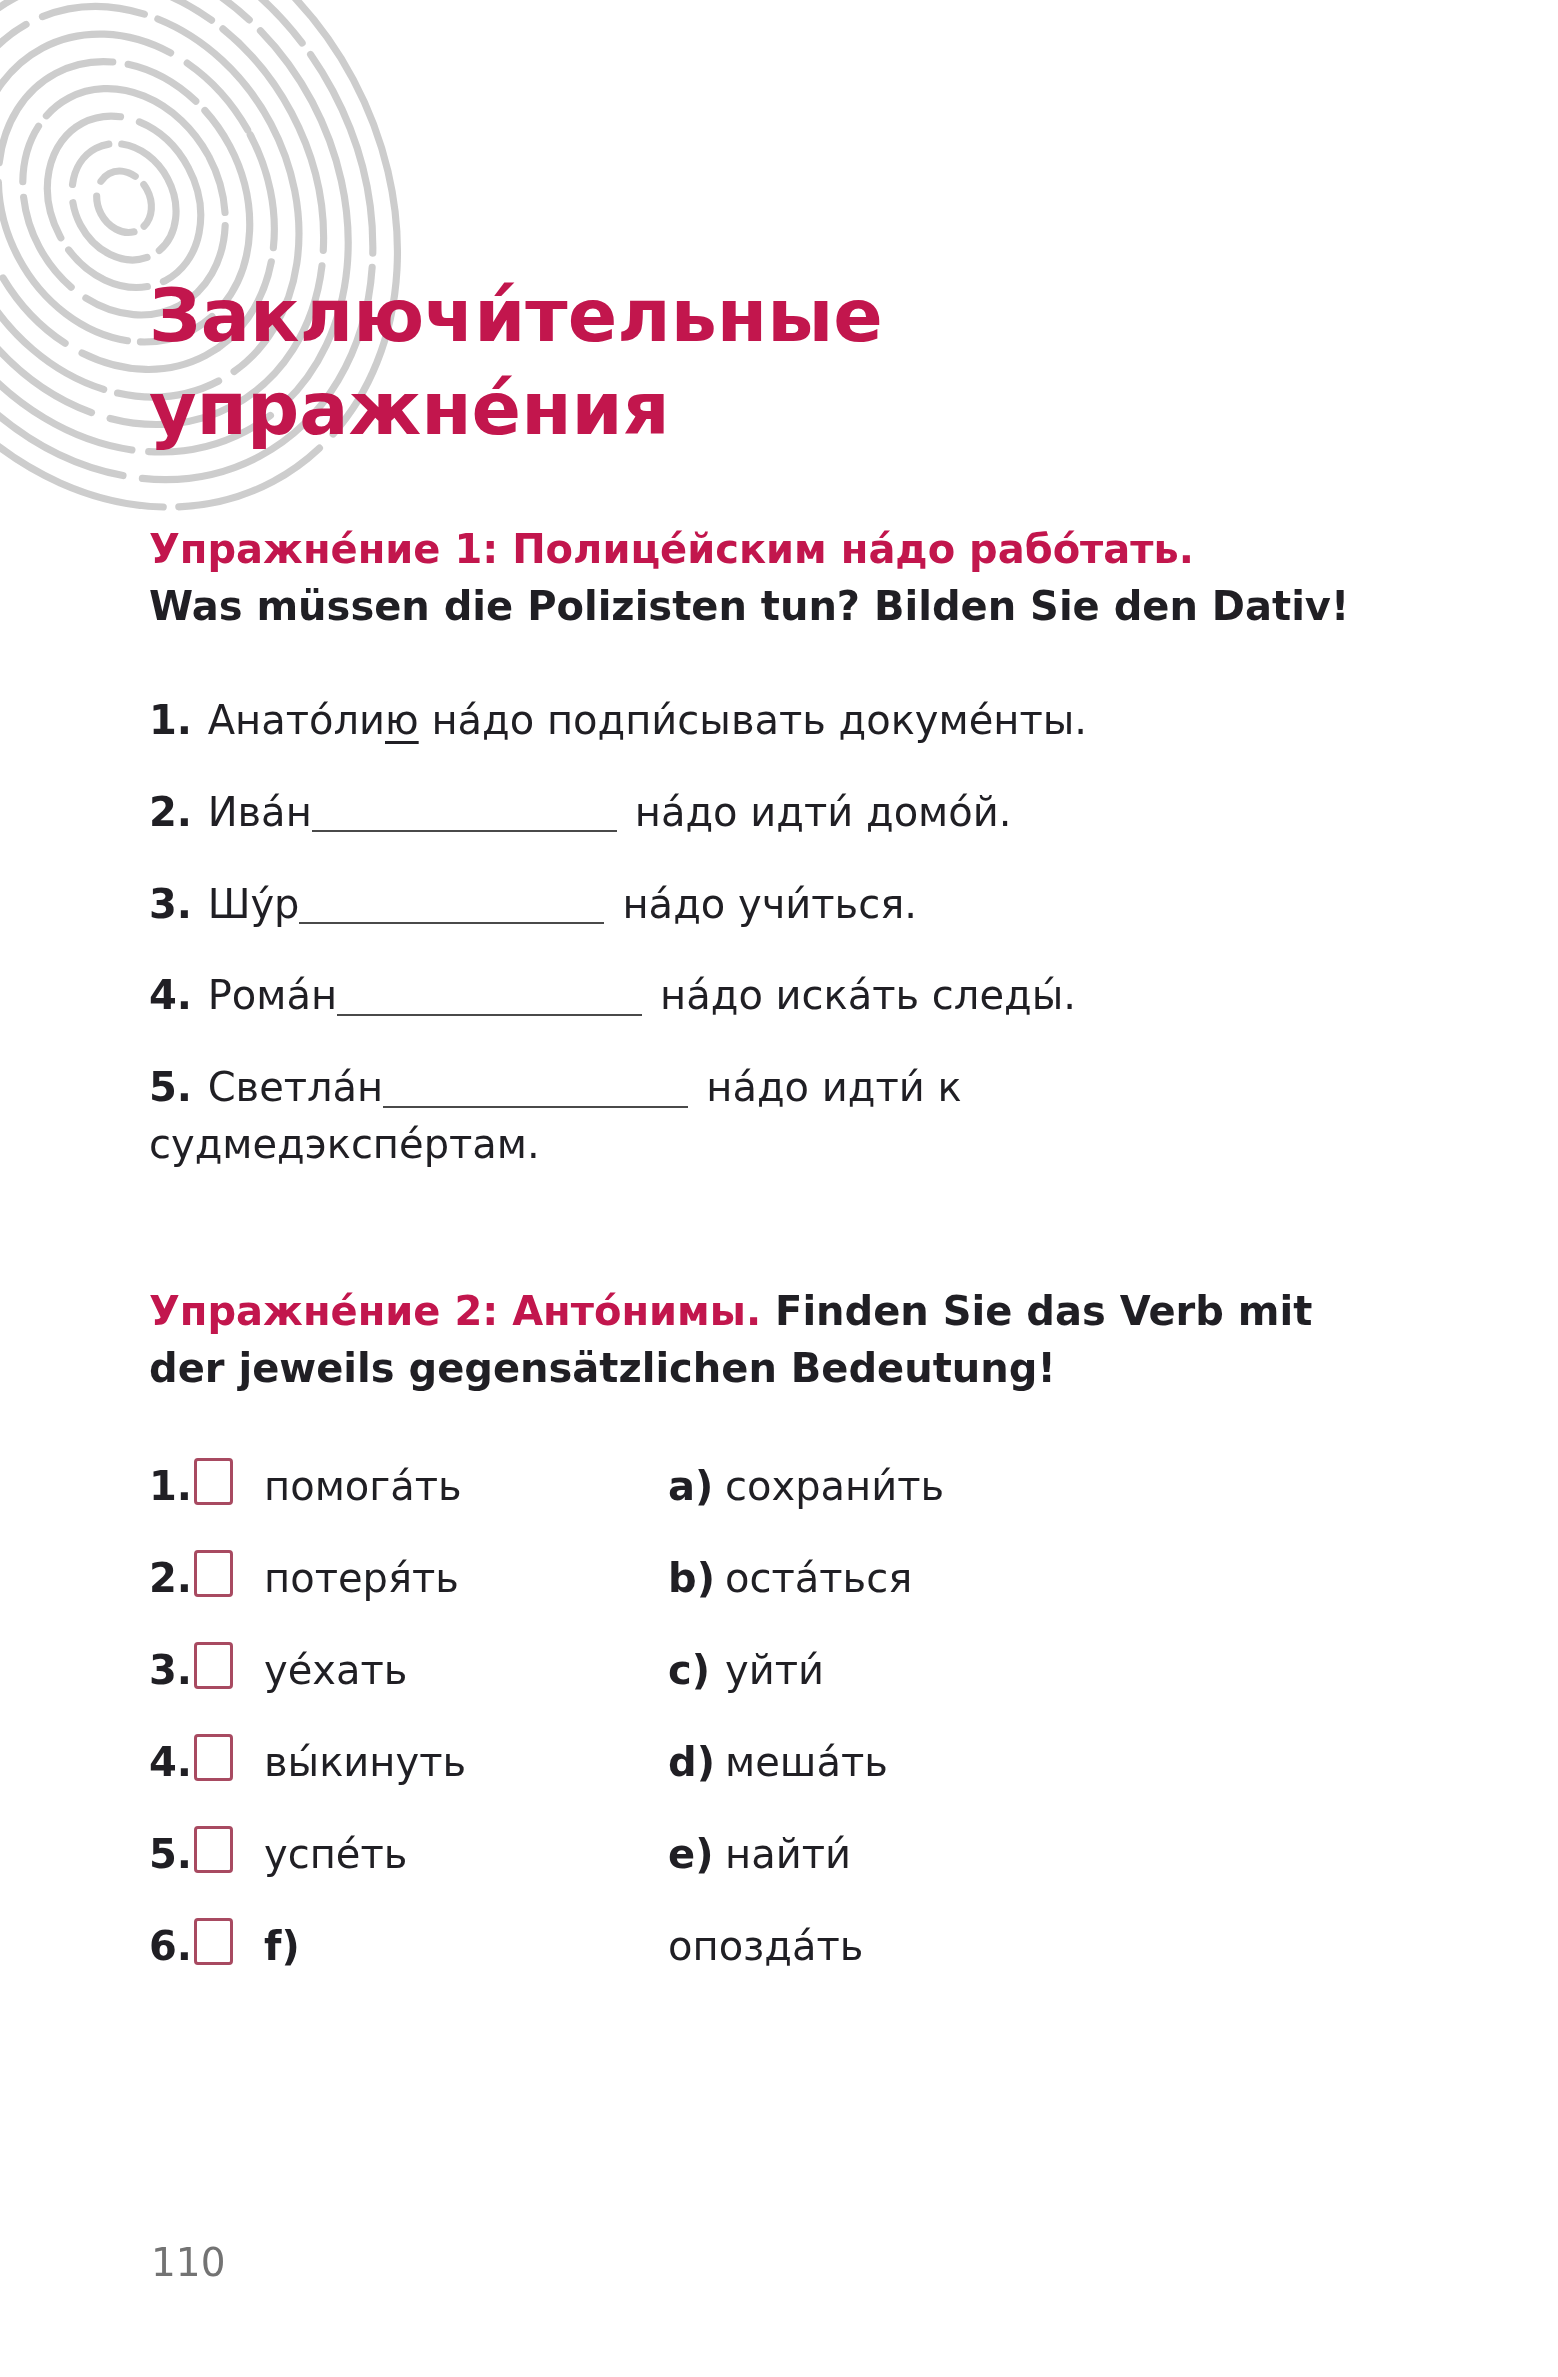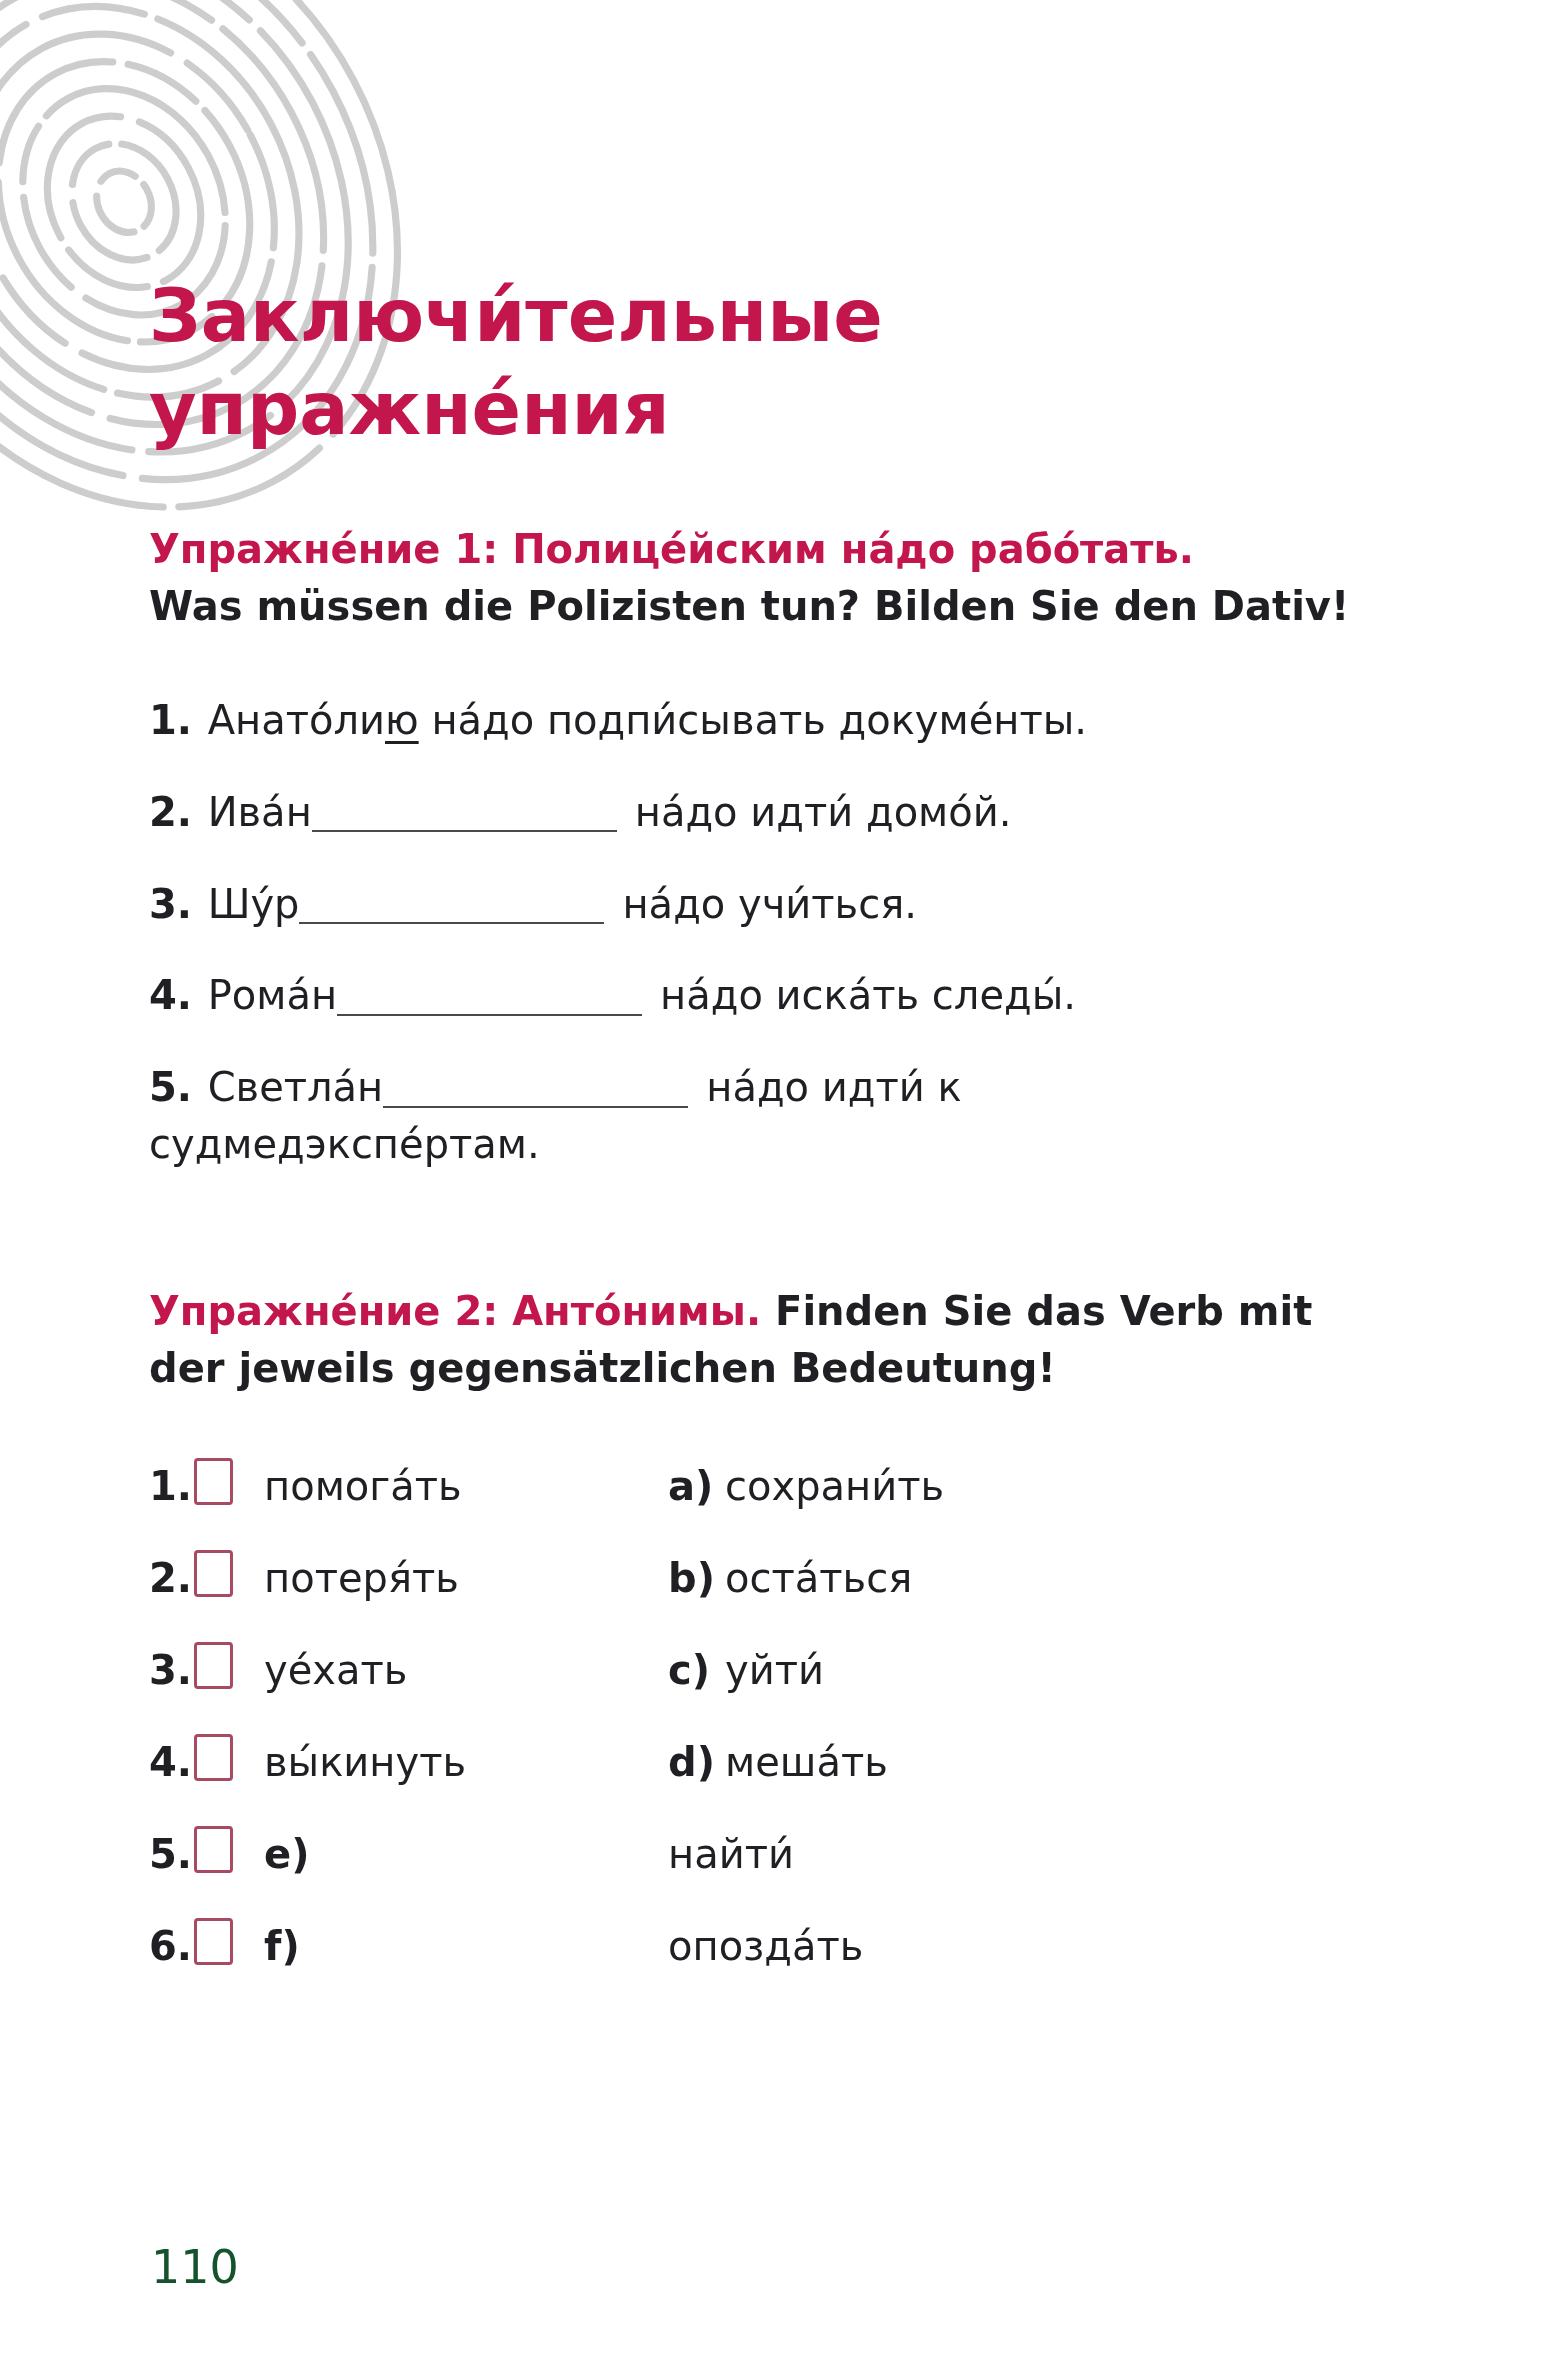--- a/index.html
+++ b/index.html
@@ -92,22 +92,22 @@
     border: 3.2px solid #a84a61;
     border-radius: 3.9px;
     background: #ffffff;
   }
   .mletter { font-weight: 700; }
 
   .pagenum {
     position: absolute;
     left: 151px;
     top: 2240px;
-    font-size: 46px;
-    color: #14532d;
+    font-size: 39px;
+    color: #737373;
   }
 </style>
 </head>
 <body>
 
 <div class="page">
 
   <svg class="fingerprint" width="533" height="604" viewBox="0 0 820 930" aria-hidden="true">
     <g transform="rotate(-28 340 400)" fill="none" stroke="#c8c8c8" stroke-width="11" stroke-linecap="round" opacity="0.9">
       <ellipse cx="340" cy="400" rx="40" ry="49" stroke-dasharray="60 18 90 24"></ellipse>
@@ -200,20 +200,21 @@
           <span class="mnum">4.</span>
           <span><span class="cbox"></span></span>
           <span>вы́кинуть</span>
           <span class="mletter">d)</span>
           <span>меша́ть</span>
         </div>
 
         <div class="mrow">
           <span class="mnum">5.</span>
           <span><span class="cbox"></span></span>
+          <span>успе́ть</span>
           <span class="mletter">e)</span>
           <span>найти́</span>
         </div>
 
         <div class="mrow">
           <span class="mnum">6.</span>
           <span><span class="cbox"></span></span>
           <span class="mletter">f)</span>
           <span>опозда́ть</span>
         </div>

